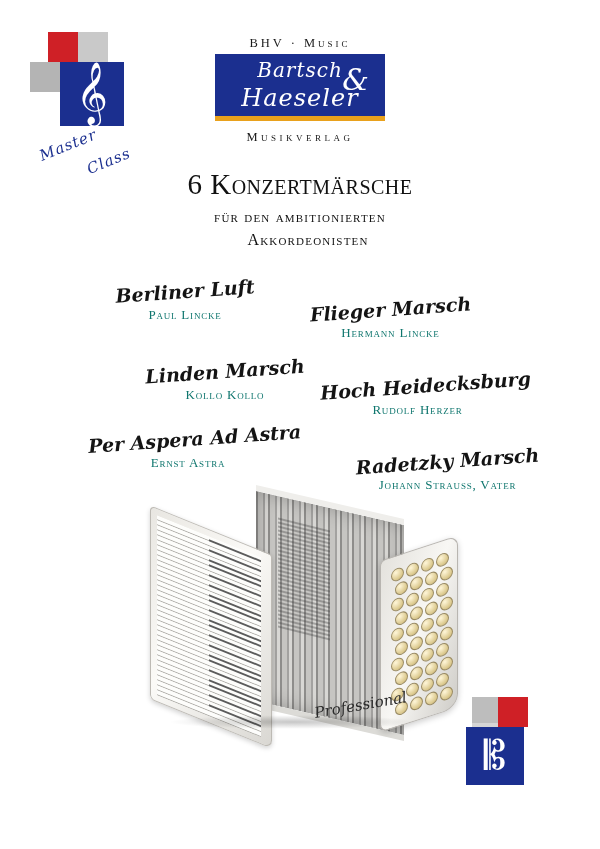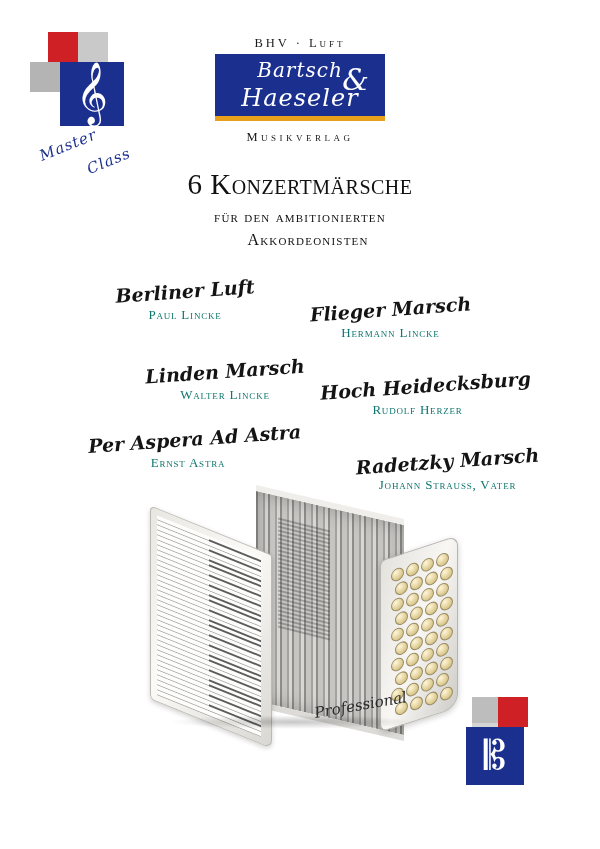--- a/index.html
+++ b/index.html
@@ -378,21 +378,21 @@
     <div class="mc-sq mc-gray2"></div>
     <div class="mc-sq mc-blue"></div>
     <div class="mc-clef">𝄞</div>
     <div class="mc-text">
       <span class="mc-word1">Master</span>
       <span class="mc-word2">Class</span>
     </div>
   </div>
 
   <div class="publisher">
-    <div class="pub-top">BHV · Luft</div>
+    <div class="pub-top">BHV · Music</div>
     <div class="pub-box">
       <div class="pb-name">Bartsch</div>
       <div class="pb-amp">&amp;</div>
       <div class="pb-name2">Haeseler</div>
     </div>
     <div class="pub-bottom">Musikverlag</div>
   </div>
 
   <div class="main-title">6 Konzertmärsche</div>
   <div class="subtitle1">für den ambitionierten</div>
@@ -401,21 +401,21 @@
   <div class="piece p0">
     <div class="piece-title">Berliner Luft</div>
     <div class="piece-composer">Paul Lincke</div>
   </div>
   <div class="piece p1">
     <div class="piece-title">Flieger Marsch</div>
     <div class="piece-composer">Hermann Lincke</div>
   </div>
   <div class="piece p2">
     <div class="piece-title">Linden Marsch</div>
-    <div class="piece-composer">Walter Lincke</div>
+    <div class="piece-composer">Kollo Kollo</div>
   </div>
   <div class="piece p3">
     <div class="piece-title">Hoch Heidecksburg</div>
     <div class="piece-composer">Rudolf Herzer</div>
   </div>
   <div class="piece p4">
     <div class="piece-title">Per Aspera Ad Astra</div>
     <div class="piece-composer">Ernst Astra</div>
   </div>
   <div class="piece p5">

